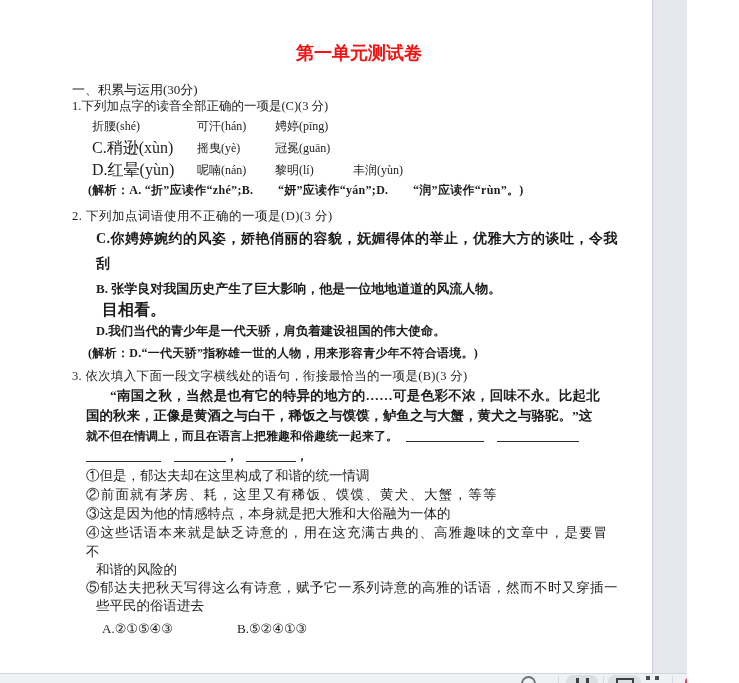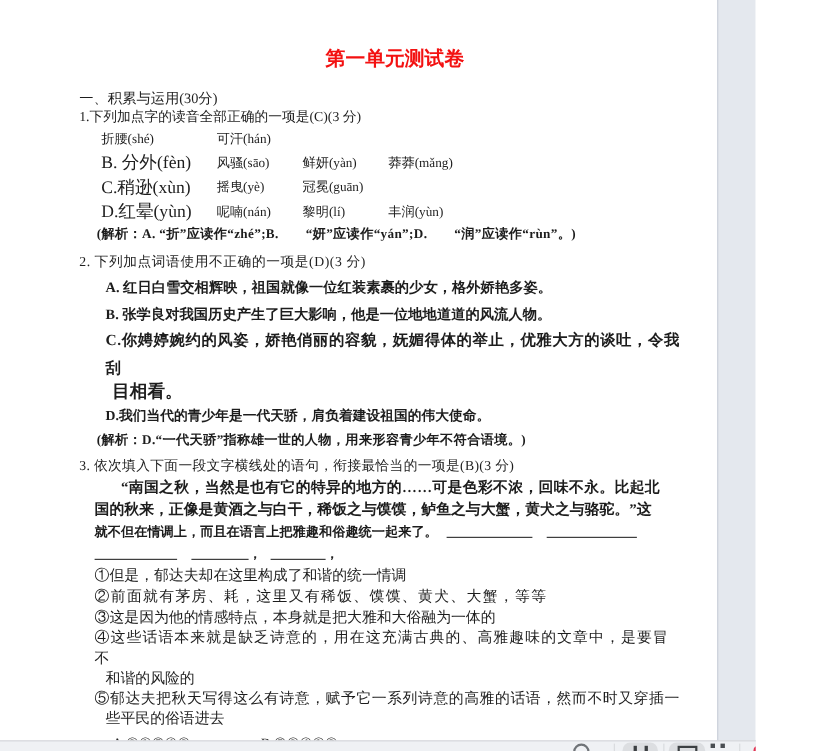--- a/index.html
+++ b/index.html
@@ -56,45 +56,39 @@
 
       <div class="doc-title">第一单元测试卷</div>
 
       <div class="section">一、积累与运用(30分)</div>
 
       <div class="stem">1.下列加点字的读音全部正确的一项是(C)(3 分)</div>
 
       <div class="q1-row">
         <span class="q1-col">折腰(shé)</span>
         <span class="q1-col">可汗(hán)</span>
-      </div>
-      <div class="q1-row">
-        <span class="q1-main">B. 分外(fèn)</span>
-        <span class="q1-col">风骚(sāo)</span>
-        <span class="q1-col">鲜妍(yàn)</span>
-        <span class="q1-col">莽莽(mǎng)</span>
+        <span class="q1-col">娉婷(pīng)</span>
       </div>
       <div class="q1-row">
         <span class="q1-main">C.稍逊(xùn)</span>
         <span class="q1-col">摇曳(yè)</span>
         <span class="q1-col">冠冕(guān)</span>
       </div>
       <div class="q1-row">
         <span class="q1-main">D.红晕(yùn)</span>
         <span class="q1-col">呢喃(nán)</span>
         <span class="q1-col">黎明(lí)</span>
         <span class="q1-col">丰润(yùn)</span>
       </div>
 
       <div class="analysis">(解析：A. “折”应读作“zhé”;B.　　“妍”应读作“yán”;D.　　“润”应读作“rùn”。)</div>
 
       <div class="stem q2-stem">2. 下列加点词语使用不正确的一项是(D)(3 分)</div>
-      <div class="q2-opt">A. 红日白雪交相辉映，祖国就像一位红装素裹的少女，格外娇艳多姿。</div>
+      <div class="q2-opt q2-opt-c">C.你娉婷婉约的风姿，娇艳俏丽的容貌，妩媚得体的举止，优雅大方的谈吐，令我刮</div>
       <div class="q2-opt">B. 张学良对我国历史产生了巨大影响，他是一位地地道道的风流人物。</div>
-      <div class="q2-opt q2-opt-c">C.你娉婷婉约的风姿，娇艳俏丽的容貌，妩媚得体的举止，优雅大方的谈吐，令我刮</div>
       <div class="q2-wrap">目相看。</div>
       <div class="q2-opt q2-d">D.我们当代的青少年是一代天骄，肩负着建设祖国的伟大使命。</div>
       <div class="analysis">(解析：D.“一代天骄”指称雄一世的人物，用来形容青少年不符合语境。)</div>
 
       <div class="stem q3-stem">3. 依次填入下面一段文字横线处的语句，衔接最恰当的一项是(B)(3 分)</div>
       <div class="q3-para q3-para-first">“南国之秋，当然是也有它的特异的地方的……可是色彩不浓，回味不永。比起北</div>
       <div class="q3-para">国的秋来，正像是黄酒之与白干，稀饭之与馍馍，鲈鱼之与大蟹，黄犬之与骆驼。”这</div>
       <div class="q3-para q3-para-l3">
         <span>就不但在情调上，而且在语言上把雅趣和俗趣统一起来了。</span>
         <span class="blank w78"></span>

